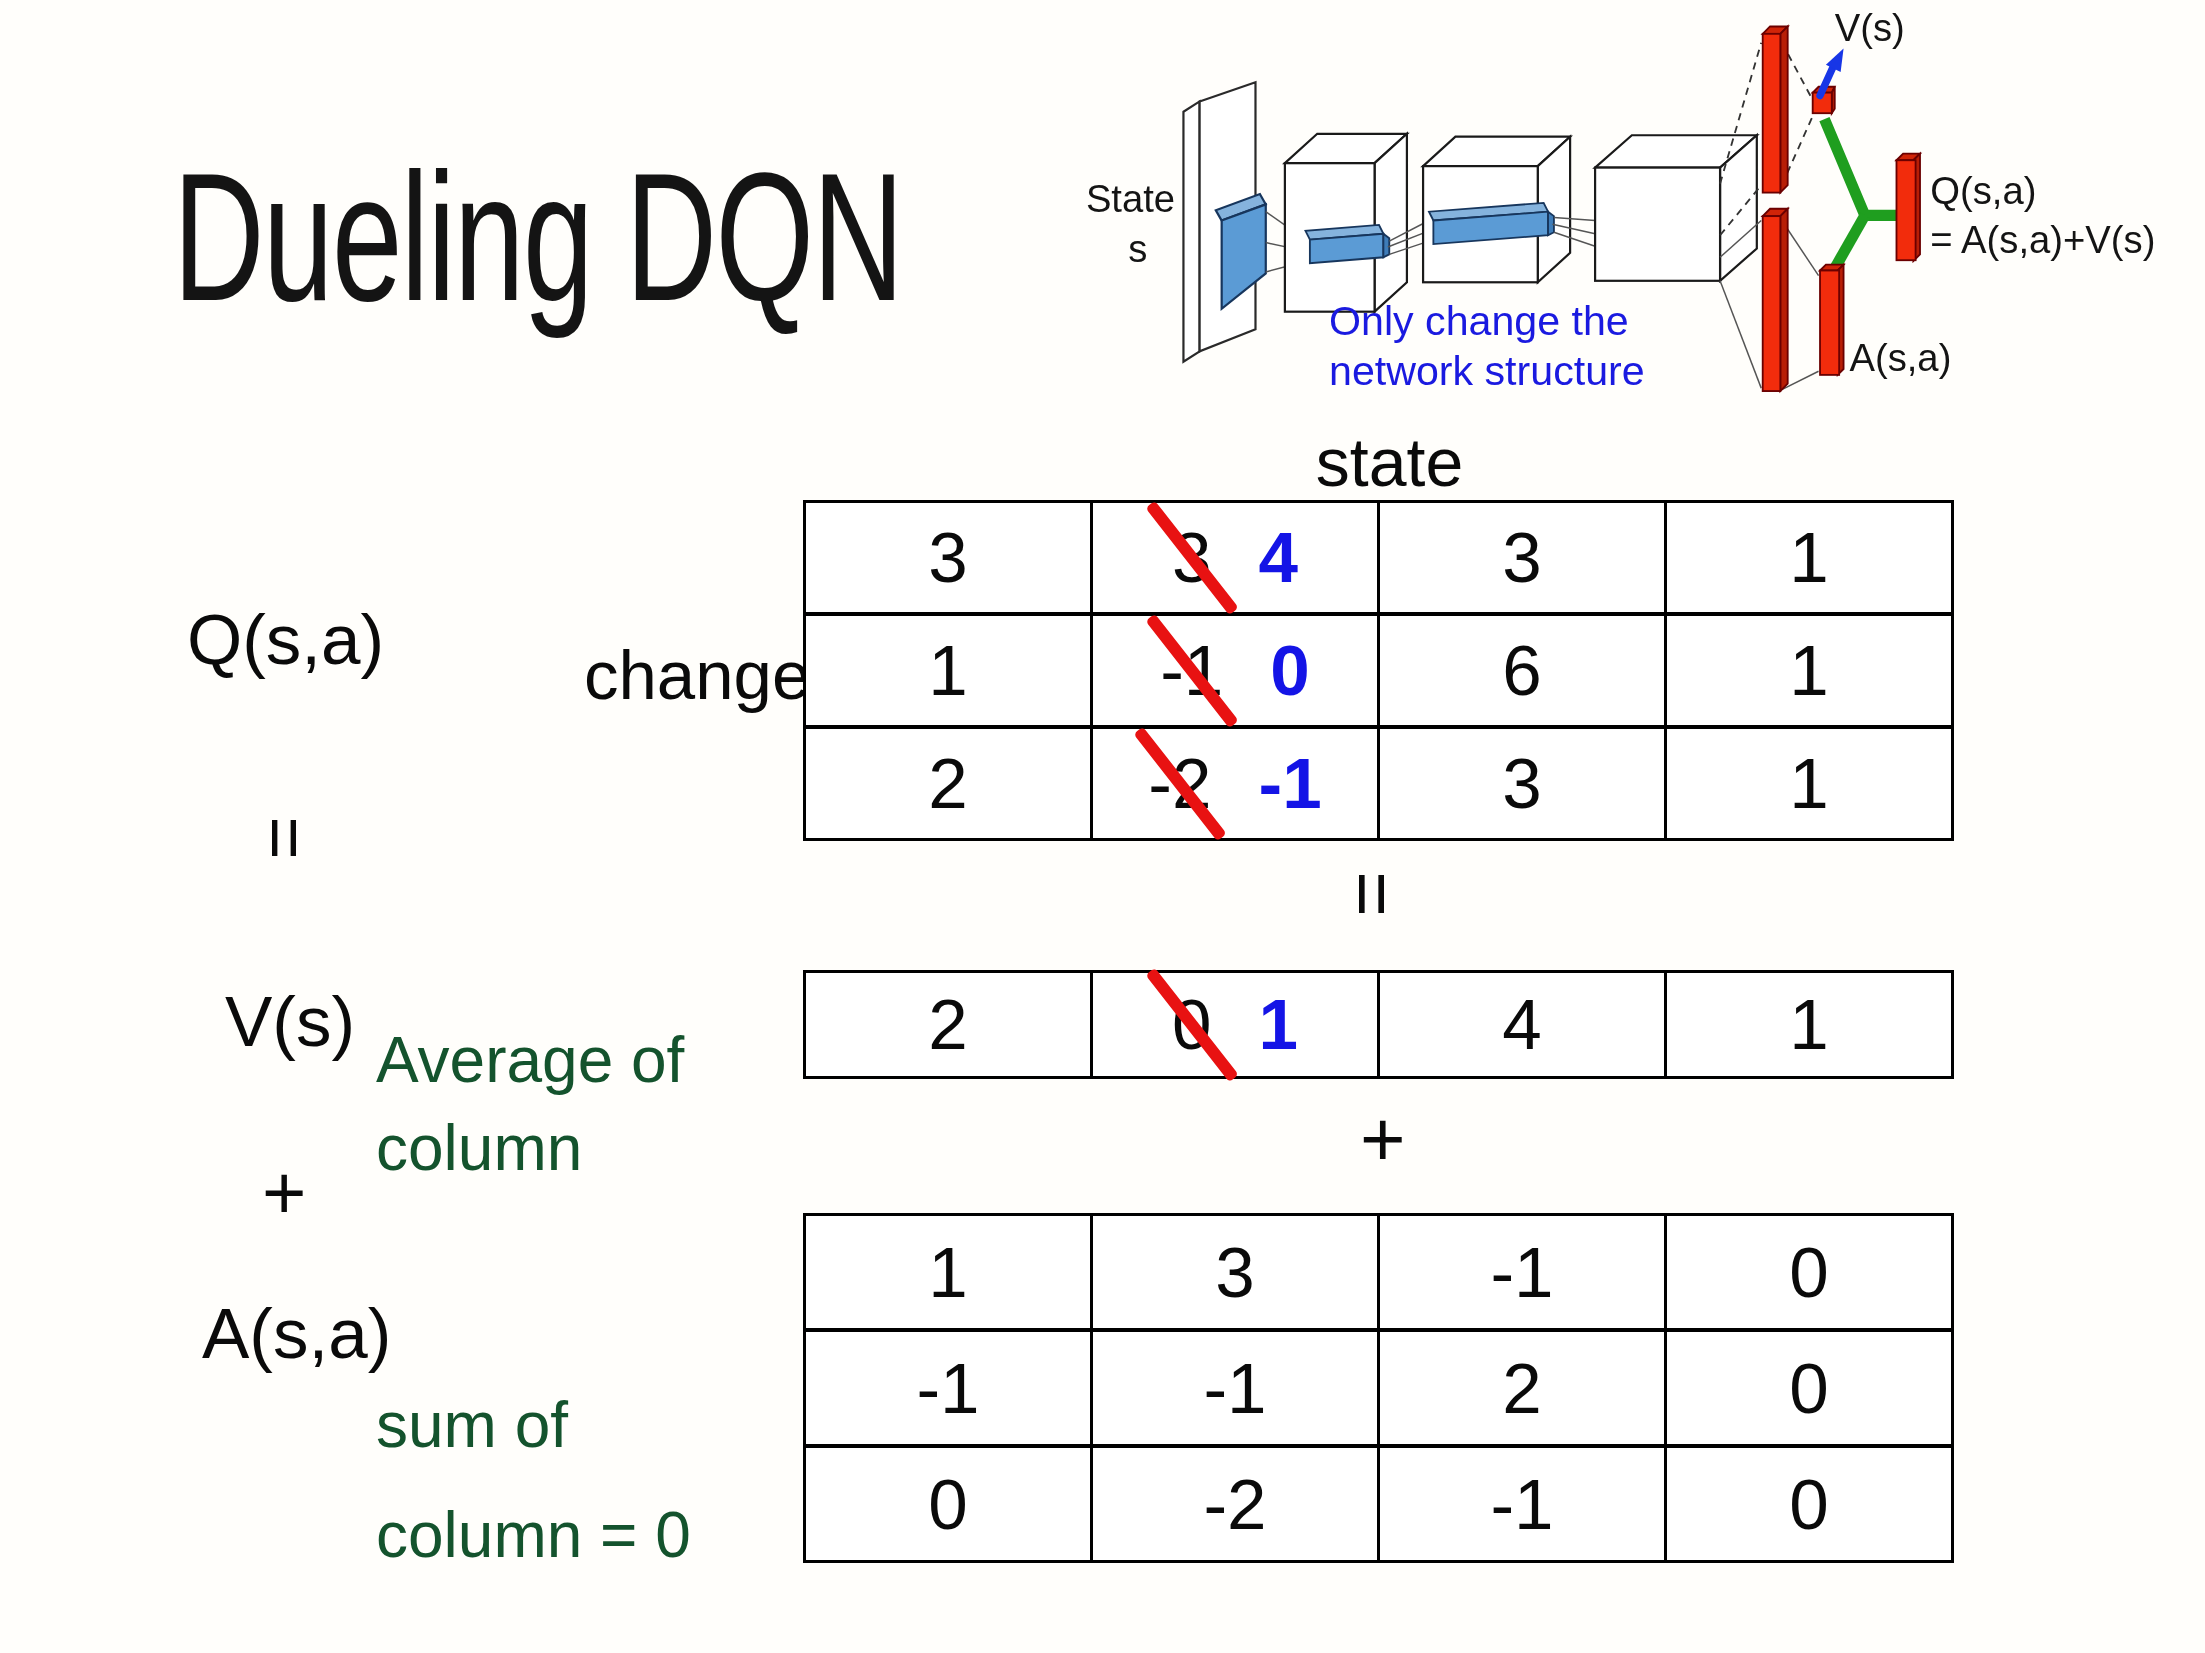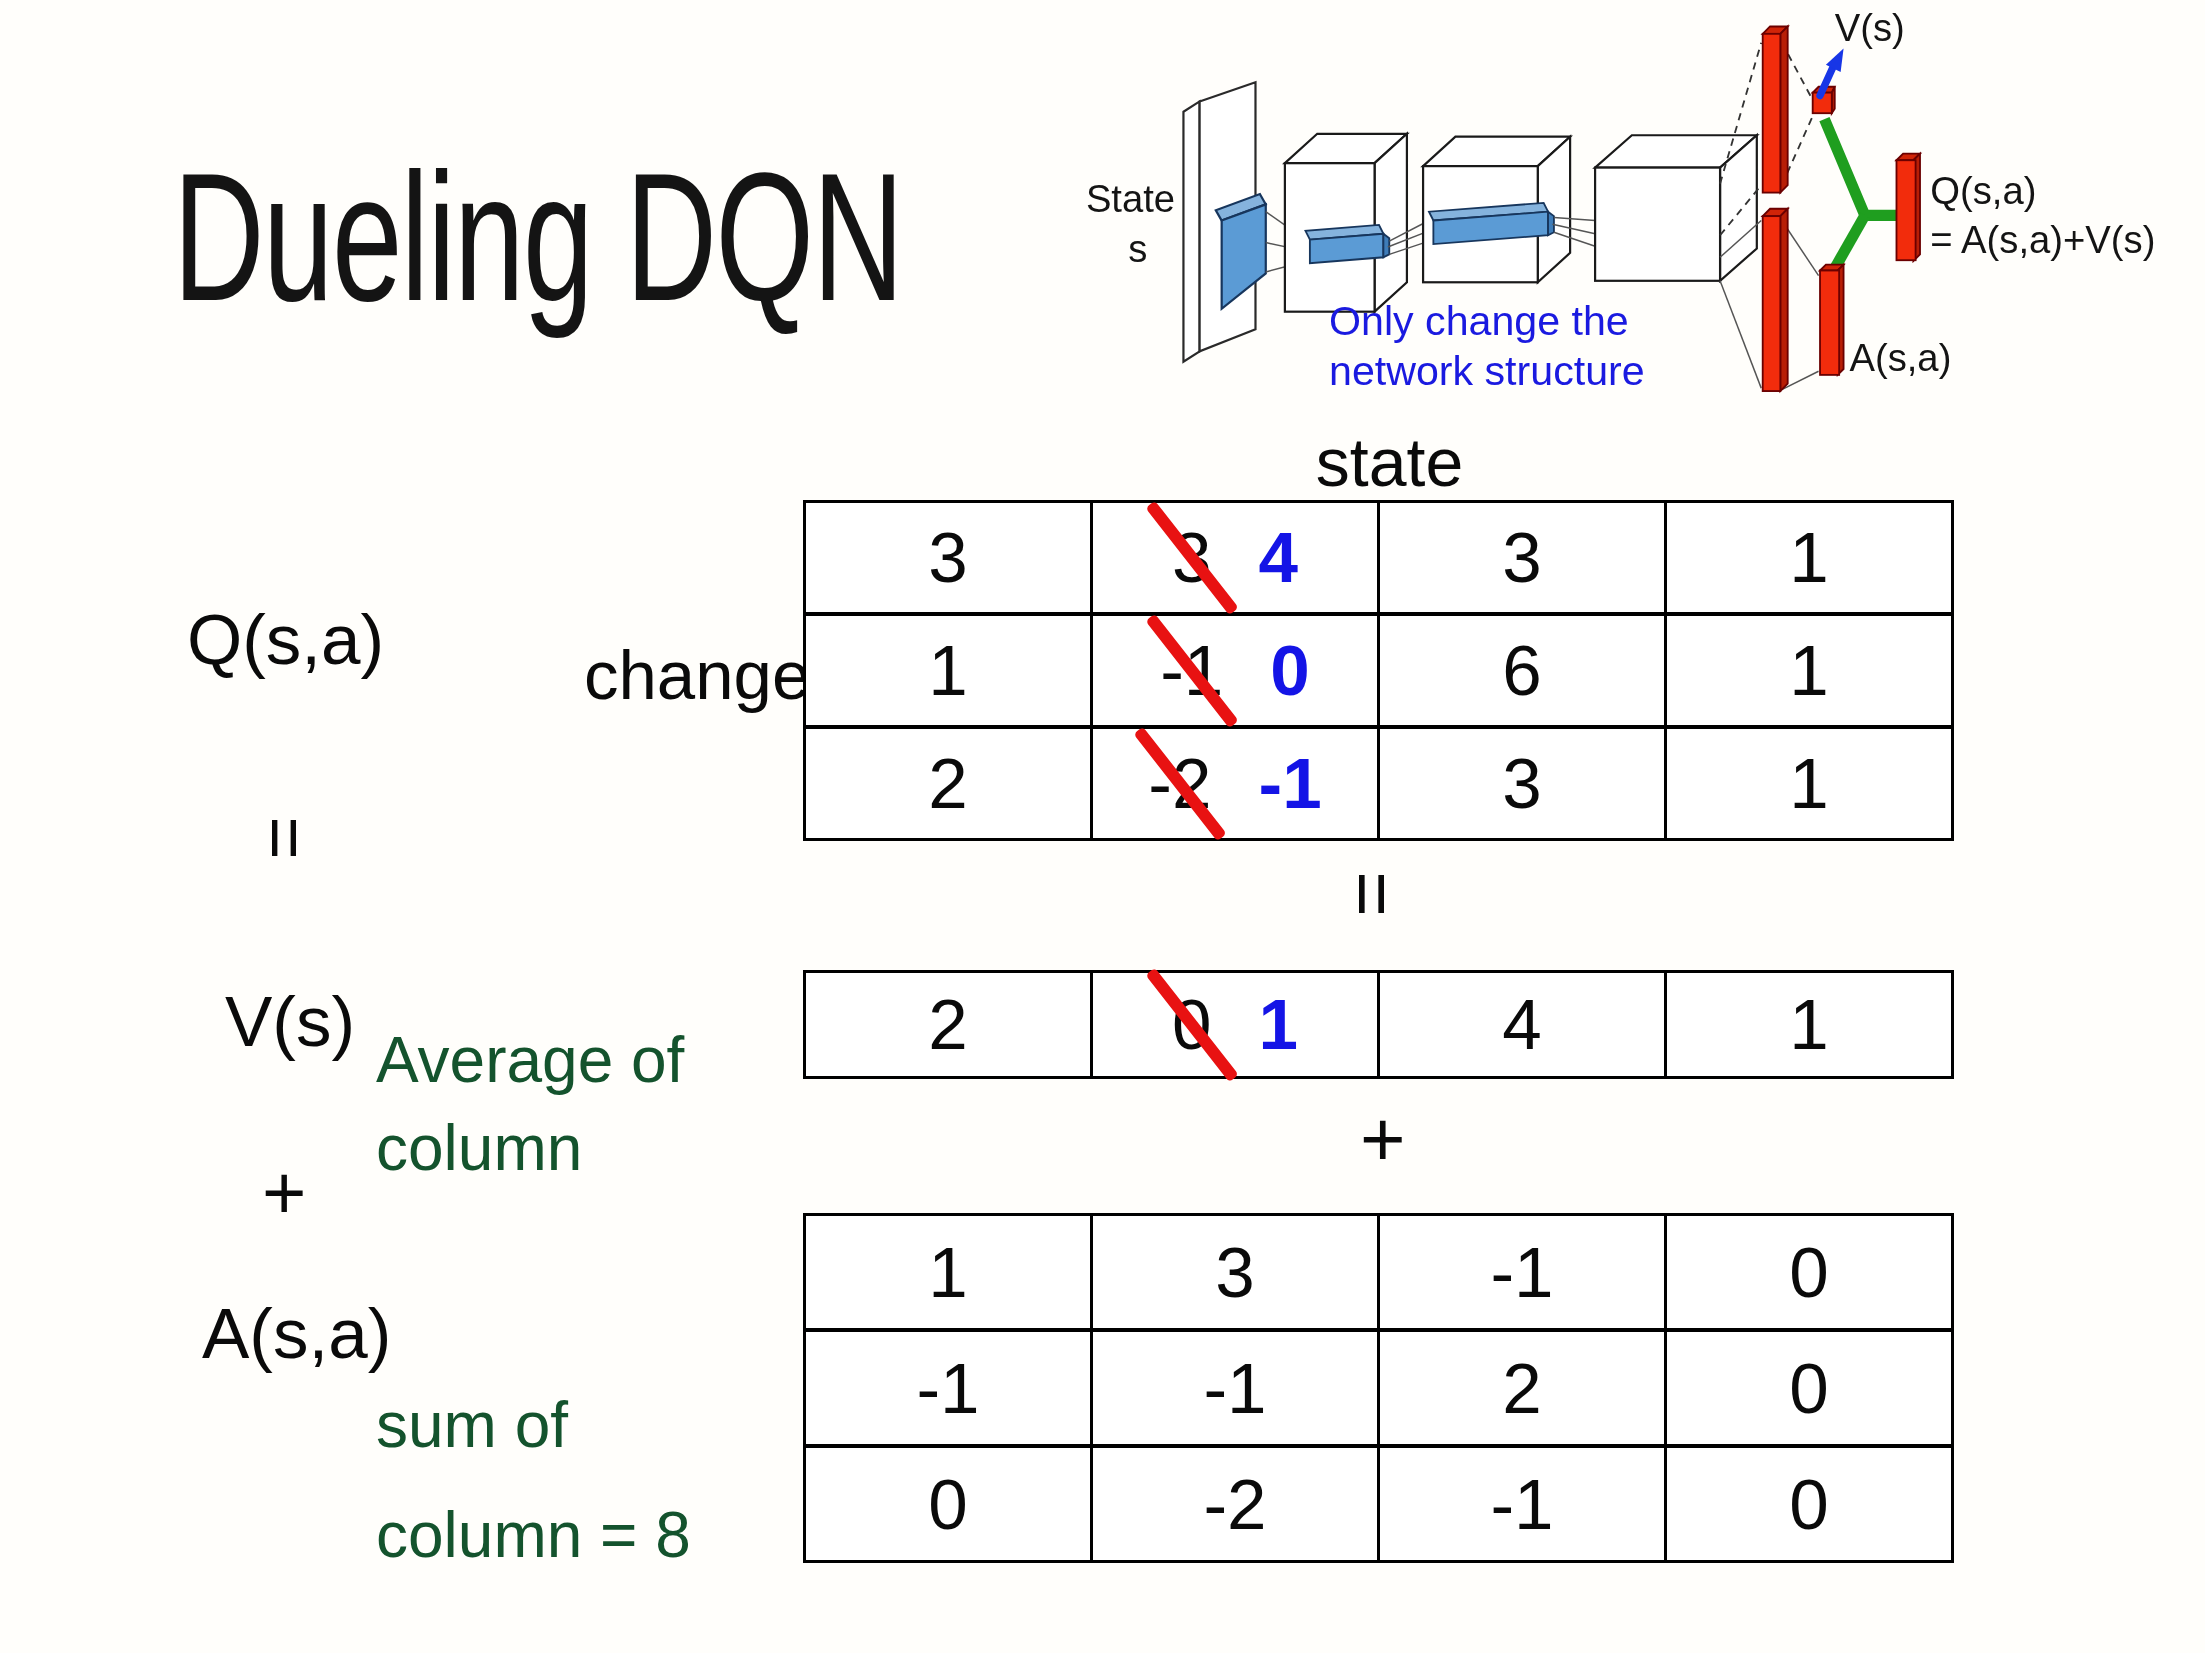--- a/index.html
+++ b/index.html
@@ -203,21 +203,21 @@
 
   <div class="abs lbl lbl-q">Q(s,a)</div>
   <div class="abs lbl lbl-action">change</div>
   <div class="abs rotwrap eq-left">=</div>
   <div class="abs lbl lbl-v">V(s)</div>
   <div class="abs lbl plus-left">+</div>
   <div class="abs lbl lbl-a">A(s,a)</div>
   <div class="abs blue-note avg1">Average of</div>
   <div class="abs blue-note avg2">column</div>
   <div class="abs blue-note sum1">sum of</div>
-  <div class="abs blue-note sum2">column = 8</div>
+  <div class="abs blue-note sum2">column = 0</div>
 
   <div class="abs lbl state-lbl">state</div>
 
   <div class="mtable q-table">
     <div class="mrow">
       <div class="mcell">
           <span>3</span>
         </div>
       <div class="mcell crossed">
         <span class="oldv"><span>3</span><i class="slash"></i></span>

